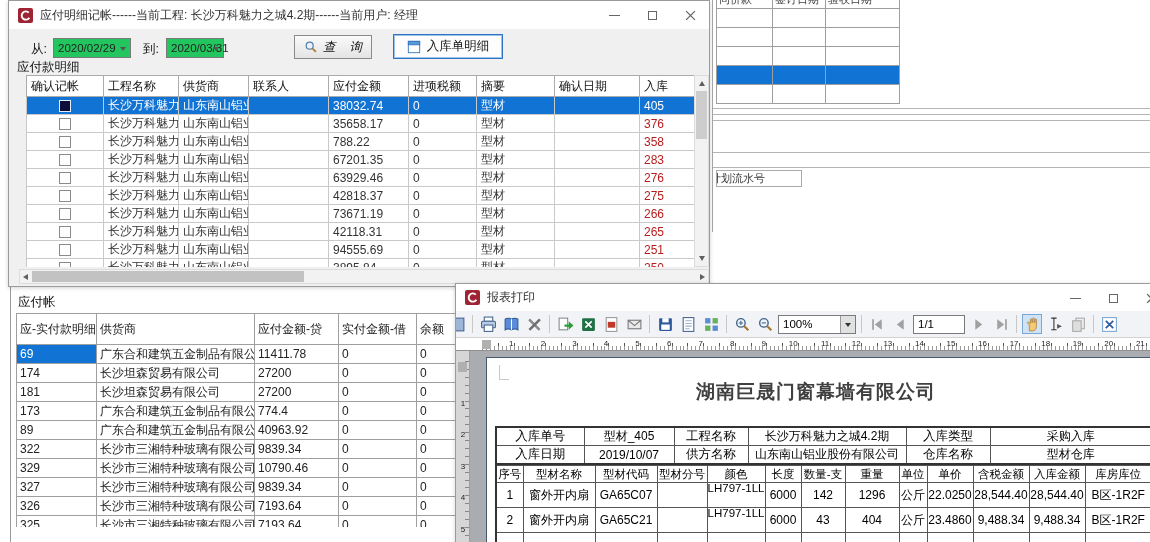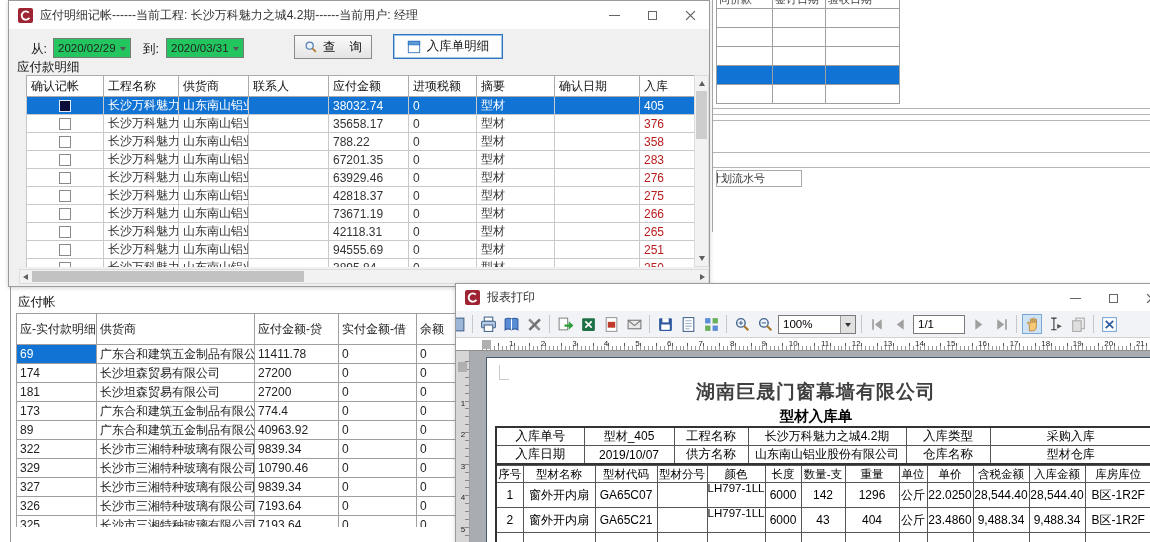--- a/index.html
+++ b/index.html
@@ -36,21 +36,21 @@
   #ap-table th, #ap-table td { border:1px solid #9f9f9f; padding:0 3px; text-align:left; font-weight:normal; white-space:nowrap; overflow:hidden; }
   #ap-table th { height:31px; line-height:13px; }
   #ap-table td { height:19px; }
   #ap-table td.sel { background:#1173d4; color:#fff; }
 
   
   #detail-win { left:8px; top:0; width:702px; height:287px; }
   .label-sm { font-size:12.5px; color:#111; }
   .combo { position:absolute; height:20px; background:#22c55e; border:1px solid #7a7a7a; font-size:11.5px; color:#222; display:flex; align-items:center; padding-left:4px; }
   .combo .arr { position:absolute; right:4px; top:8px; width:0; height:0; border-left:3.5px solid transparent; border-right:3.5px solid transparent; border-top:4.5px solid #555; }
-  #query-btn { position:absolute; left:285px; top:34px; width:78px; height:24px; border:1px solid #8a8a8a; background:linear-gradient(#fafafa,#e4e4e4); display:flex; align-items:center; justify-content:center; gap:5px; font-size:12.5px; color:#111; white-space:pre; }
+  #query-btn { position:absolute; left:285px; top:34px; width:78px; height:24px; border:1px solid #8a8a8a; background:linear-gradient(#fafafa,#e4e4e4); display:flex; align-items:center; justify-content:center; gap:5px; font-size:12.5px; color:#111; white-space:pre;font-style:italic; }
   #inbound-btn { position:absolute; left:384px; top:33px; width:110px; height:25px; background:#fdfdfd; border:1px solid #2f73c2; box-shadow:inset 0 0 0 1px #9cc3e8; display:flex; align-items:center; justify-content:center; gap:6px; font-size:12.5px; color:#111; }
   #d-section { position:absolute; left:8px; top:58px; }
   #d-clip { position:absolute; left:17px; top:74px; width:668px; height:192px; overflow:hidden; background:#fff; }
   #d-table { border-collapse:collapse; table-layout:fixed; width:668px; font-size:12px; color:#333; }
   #d-table th, #d-table td { border:1px solid #c9c9c9; padding:0 4px; text-align:left; font-weight:normal; white-space:nowrap; overflow:hidden; }
   #d-table th { height:21px; border-color:#ababab; color:#111; }
   #d-table td { height:18px; }
   #d-table tr.sel td { background:#1173d4; color:#fff; }
   #d-table td.inb { color:#b91c1c; }
   #d-table tr.sel td.inb { color:#fff; }
@@ -296,21 +296,21 @@
           </span>
       </span>
     </div>
 
     <span class="label-sm" style="position:absolute;left:22px;top:40px">从:</span>
     <div class="combo" style="left:44px;top:37px;width:78px">
       <span>2020/02/29</span>
         <span class="arr"></span>
     </div>
     <span class="label-sm" style="position:absolute;left:134px;top:40px">到:</span>
-    <div class="combo" style="left:157px;top:37px;width:78px">
+    <div class="combo" style="left:157px;top:37px;width:58px">
       <span>2020/03/31</span>
         <span class="arr"></span>
     </div>
 
     <div id="query-btn">
       <svg width="14" height="14" viewBox="0 0 16 16">
           <circle cx="6.5" cy="6.5" r="4" fill="#eaf2fb" stroke="#5580ad" stroke-width="1.4"></circle>
           <line x1="9.6" y1="9.6" x2="13.6" y2="13.6" stroke="#b07c2a" stroke-width="2"></line>
         </svg>
       <span>查    询</span>
@@ -680,21 +680,20 @@
           <span class="hrnum">19</span>
           <span class="hrnum">20</span>
           <span class="hrnum">21</span>
         </span>
     </div>
 
     <div id="rp-preview">
       <div id="rp-page">
         <div id="rp-corner"></div>
         <div id="rp-company">湖南巨晟门窗幕墙有限公司</div>
-        <div id="rp-doctitle">型材入库单</div>
         <div id="rp-tablewrap">
           <table class="rtable" id="r-info">
             <colgroup>
                 <col style="width:88px">
                 <col style="width:90px">
                 <col style="width:74px">
                 <col style="width:158px">
                 <col style="width:84px">
                 <col style="width:162px">
               </colgroup>

